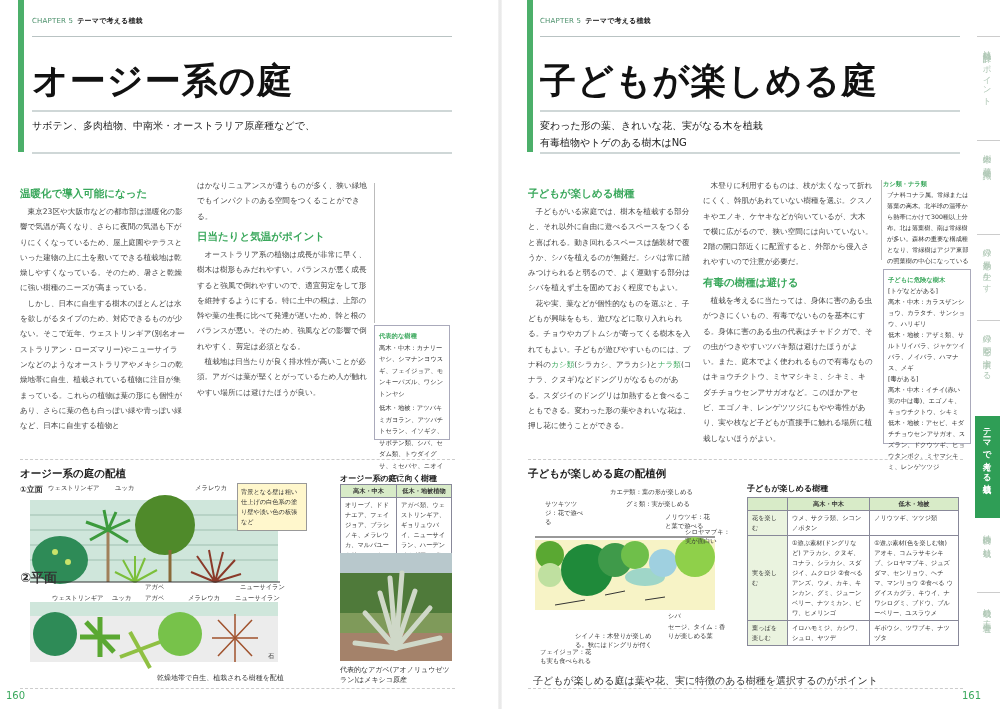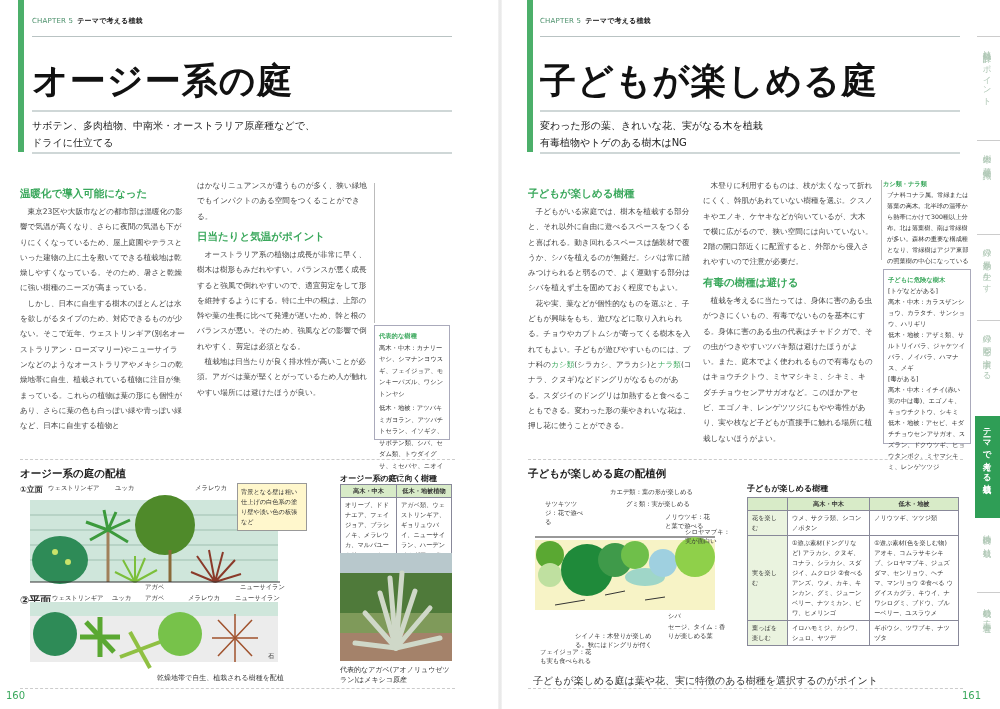--- a/index.html
+++ b/index.html
@@ -42,21 +42,20 @@
 <div class="page left">
   <div class="greenbar" style="left:18px"></div>
   <div class="chapter" style="left:32px">
     <span>CHAPTER 5</span><b>テーマで考える植栽</b>
   </div>
   <div class="hr" style="left:32px;top:36px;width:420px"></div>
   <div class="title" style="left:32px">オージー系の庭</div>
   <div class="hr2" style="left:32px;top:110px;width:420px"></div>
   <div class="lead" style="left:32px">
     <div>サボテン、多肉植物、中南米・オーストラリア原産種などで、</div>
-    <div>ドライに仕立てる</div>
   </div>
   <div class="hr2" style="left:32px;top:152px;width:420px"></div>
 
   <div class="h3" style="left:20px;top:187px">温暖化で導入可能になった</div>
   <div class="body" style="left:20px;top:204px;width:165px">
     <p>東京23区や大阪市などの都市部は温暖化の影響で気温が高くなり、さらに夜間の気温も下がりにくくなっているため、屋上庭園やテラスといった建物の上に土を敷いてできる植栽地は乾燥しやすくなっている。そのため、暑さと乾燥に強い樹種のニーズが高まっている。</p>
     <p>しかし、日本に自生する樹木のほとんどは水を欲しがるタイプのため、対応できるものが少ない。そこで近年、ウェストリンギア(別名オーストラリアン・ローズマリー)やニューサイランなどのようなオーストラリアやメキシコの乾燥地帯に自生、植栽されている植物に注目が集まっている。これらの植物は葉の形にも個性があり、さらに葉の色も白っぽい緑や青っぽい緑など、日本に自生する植物と</p>
   </div>
 
   <div class="body" style="left:197px;top:178px;width:170px;text-indent:0">
@@ -98,21 +97,21 @@
     <path d="M185 92 l-18 -26 M185 92 l-6 -32 M185 92 l8 -30 M185 92 l20 -22 M185 92 l-24 -10 M185 92 l26 -8" stroke="#8a3a2a" stroke-width="2" fill="none"></path>
     <line x1="0" y1="92" x2="250" y2="92" stroke="#333"></line>
   </svg>
   <div class="lbl" style="left:48px;top:484px">ウェストリンギア</div>
   <div class="lbl" style="left:115px;top:484px">ユッカ</div>
   <div class="lbl" style="left:195px;top:484px">メラレウカ</div>
   <div class="lbl" style="left:145px;top:583px">アガベ</div>
   <div class="lbl" style="left:240px;top:583px">ニューサイラン</div>
   <div class="note" style="left:237px;top:483px;width:70px">背景となる壁は粗い仕上げの白色系の塗り壁や淡い色の板張など</div>
 
-  <div class="lbl" style="left:20px;top:593px;font-size:11px;font-weight:bold">②平面</div>
+  <div class="lbl" style="left:20px;top:569px;font-size:13px;font-weight:bold">②平面</div>
   <div class="lbl" style="left:52px;top:594px">ウェストリンギア</div>
   <div class="lbl" style="left:112px;top:594px">ユッカ</div>
   <div class="lbl" style="left:145px;top:594px">アガベ</div>
   <div class="lbl" style="left:188px;top:594px">メラレウカ</div>
   <div class="lbl" style="left:235px;top:594px">ニューサイラン</div>
   <svg style="position:absolute;left:30px;top:602px" width="250" height="70">
     <rect x="0" y="0" width="248" height="14" fill="#cfe6db"></rect>
     <rect x="0" y="14" width="248" height="46" fill="#ececec"></rect>
     <circle cx="25" cy="32" r="22" fill="#2e8b57"></circle>
     <g stroke="#5aa832" stroke-width="5">

